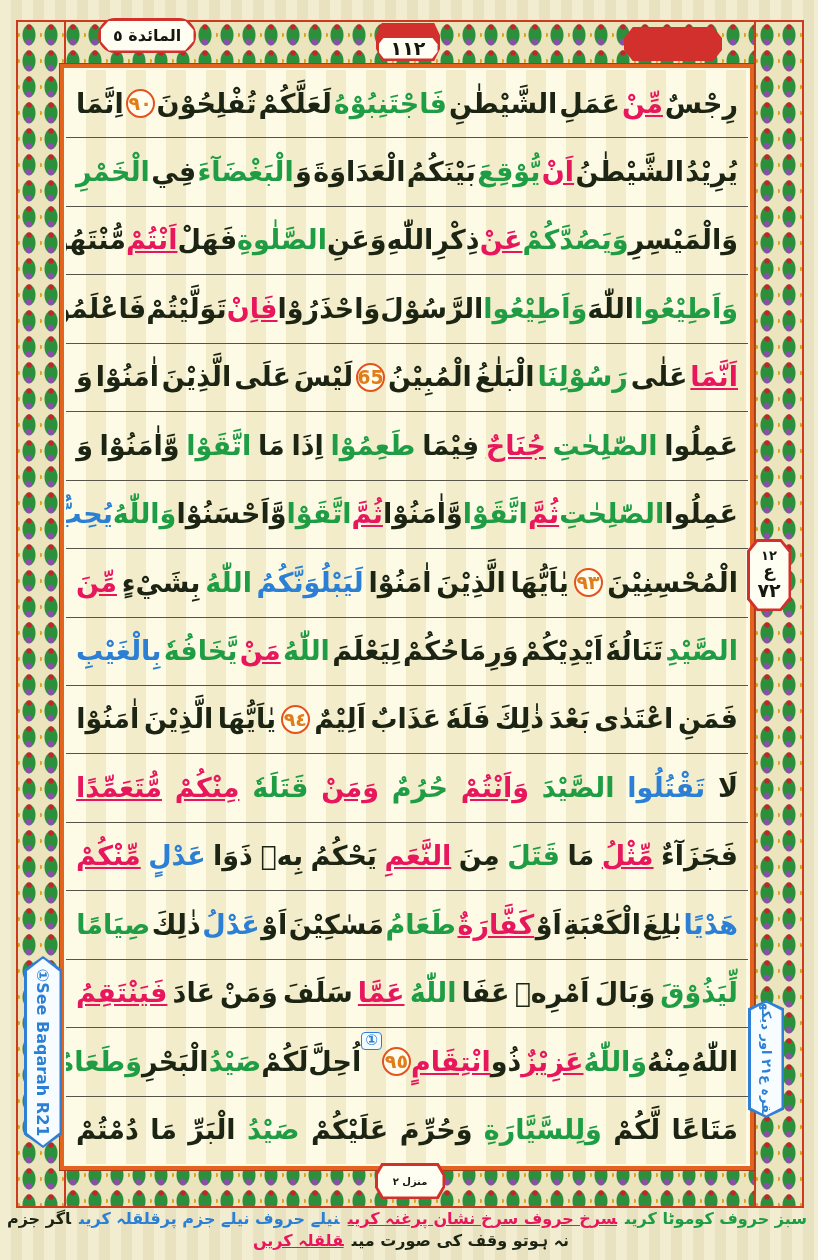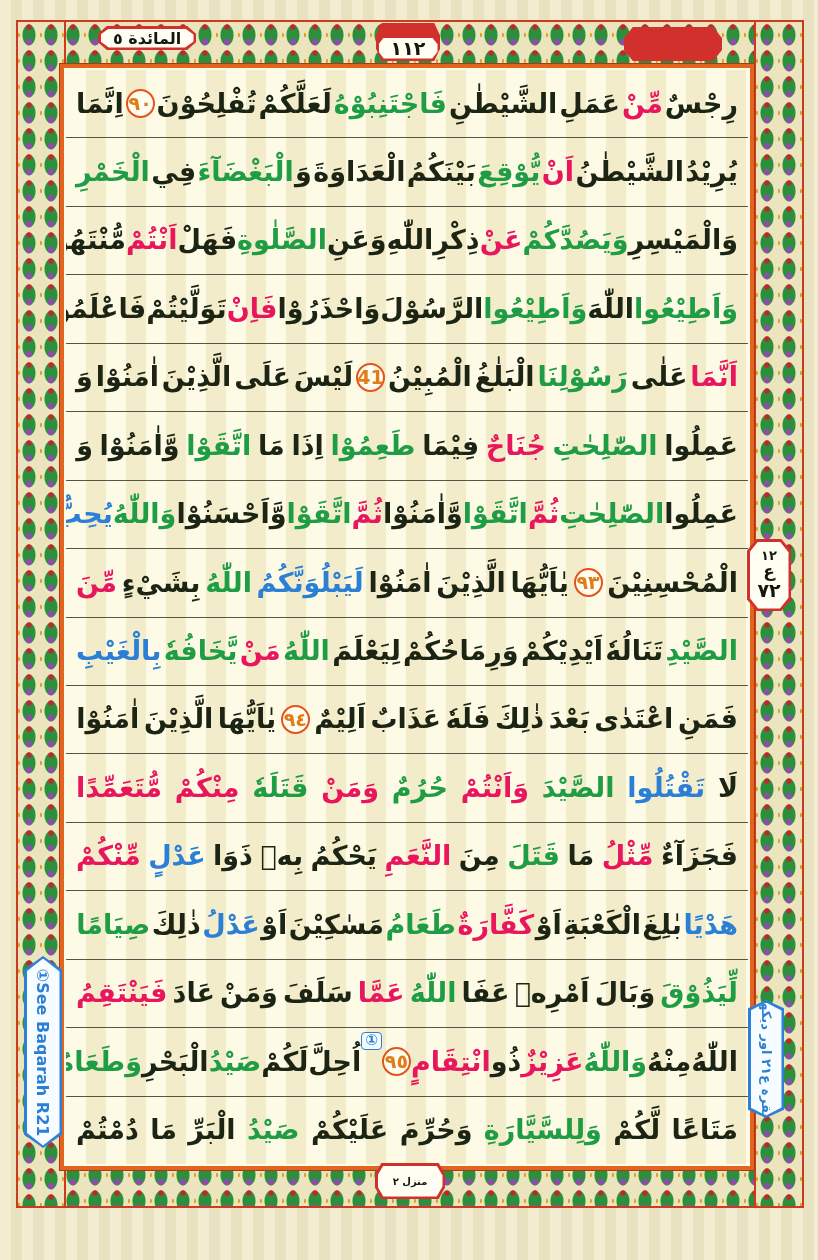--- a/index.html
+++ b/index.html
@@ -25,36 +25,36 @@
   
   .frame{position:absolute;left:60px;top:64px;width:686px;height:1098px;
          border:4px solid #e2641e;outline:1px solid #a93a18;background:#fdfae6;}
   .textfield{position:absolute;inset:2px;
      background:repeating-linear-gradient(90deg,#fdfae6 0 20px,#f3ecca 20px 40px);
      display:flex;flex-direction:column;}
   .qline{flex:1;display:flex;direction:rtl;justify-content:space-between;align-items:center;
          padding:0 10px;border-bottom:1px solid #57544a;overflow:hidden;
          font-weight:bold;font-size:27px;line-height:1.05;color:#1c2413;white-space:nowrap;}
   .qline:last-child{border-bottom:none;}
-  .c-k{color:#1c2413;} .c-r{color:#e8175d;} .c-g{color:#1f9d44;} .c-b{color:#2b7fd4;}
+  .c-k{color:#1c2413;} .c-r{color:#e8175d;text-decoration:underline;} .c-g{color:#1f9d44;} .c-b{color:#2b7fd4;}
   .verse-badge{display:inline-flex;justify-content:center;align-items:center;
      width:25px;height:25px;border:2px solid #e5531c;border-radius:50%;
      color:#e07d1a;font-size:19px;font-weight:bold;flex:0 0 auto;background:#fffdf0;}
   .ruku-inline{color:#2b7fd4;font-size:15px;border:1px solid #2b7fd4;border-radius:4px;
      padding:0 3px;background:#f4fbff;align-self:flex-start;margin-top:4px;flex:0 0 auto;}
 
   
   .cart{position:absolute;background:#d2302c;
     clip-path:polygon(9% 0,91% 0,100% 32%,100% 68%,91% 100%,9% 100%,0 68%,0 32%);
     display:flex;align-items:center;justify-content:center;}
   .cart-in{position:absolute;inset:2.5px;background:#fffef2;
     clip-path:polygon(9% 0,91% 0,100% 32%,100% 68%,91% 100%,9% 100%,0 68%,0 32%);
     display:flex;align-items:center;justify-content:center;
     font-weight:bold;color:#171712;direction:rtl;}
-  .cart-surah{left:98px;top:26px;width:98px;height:24px;}
+  .cart-surah{left:98px;top:18px;width:98px;height:35px;border-radius:17px;}
   .cart-surah .cart-in{font-size:16px;}
   .cart-page{left:376px;top:23px;width:64px;height:38px;}
   .cart-page .cart-in{font-size:19px;margin-top:12px;}
   .cart-juz{left:624px;top:27px;width:98px;height:34px;}
   .cart-juz .cart-in{font-size:14px;margin-top:36px;}
   .cart-manzil{left:375px;top:1163px;width:70px;height:36px;}
   .cart-manzil .cart-in{font-size:10px;}
 
   
   .ruku-med{position:absolute;left:747px;top:539px;width:44px;height:72px;background:#d2302c;
@@ -148,21 +148,21 @@
           <span class="seg c-r">فَاِنْ</span>
           <span class="seg c-k">تَوَلَّيْتُمْ</span>
           <span class="seg c-k">فَاعْلَمُوْا</span>
         </div>
         <div class="qline">
           <span class="seg c-r">اَنَّمَا</span>
           <span class="seg c-k">عَلٰى</span>
           <span class="seg c-g">رَسُوْلِنَا</span>
           <span class="seg c-k">الْبَلٰغُ</span>
           <span class="seg c-k">الْمُبِيْنُ</span>
-          <span class="verse-badge">41</span>
+          <span class="verse-badge">65</span>
           <span class="seg c-k">لَيْسَ</span>
           <span class="seg c-k">عَلَى</span>
           <span class="seg c-k">الَّذِيْنَ</span>
           <span class="seg c-k">اٰمَنُوْا</span>
           <span class="seg c-k">وَ</span>
         </div>
         <div class="qline">
           <span class="seg c-k">عَمِلُوا</span>
           <span class="seg c-g">الصّٰلِحٰتِ</span>
           <span class="seg c-r">جُنَاحٌ</span>
@@ -315,13 +315,14 @@
   <div class="loz loz-right">
     <div class="loz-in">
       <span>① بقرہ ع۲۱ اور دیکھیں</span>
     </div>
   </div>
 
   <div class="cart cart-manzil">
     <div class="cart-in">منزل ٢</div>
   </div>
 
+  <div class="footer-note"><span class="seg c-g">سبز حروف کوموٹا کریں</span><span class="seg c-r">سرخ حروف سرخ نشان پرغنہ کریں</span><span class="seg c-b">نیلے حروف نیلے جزم پرقلقلہ کریں</span><span class="seg c-k">اگر جزم نہ ہوتو وقف کی صورت میں</span><span class="seg c-r">قلقلہ کریں</span></div>
 </div>
 
 </body></html>

